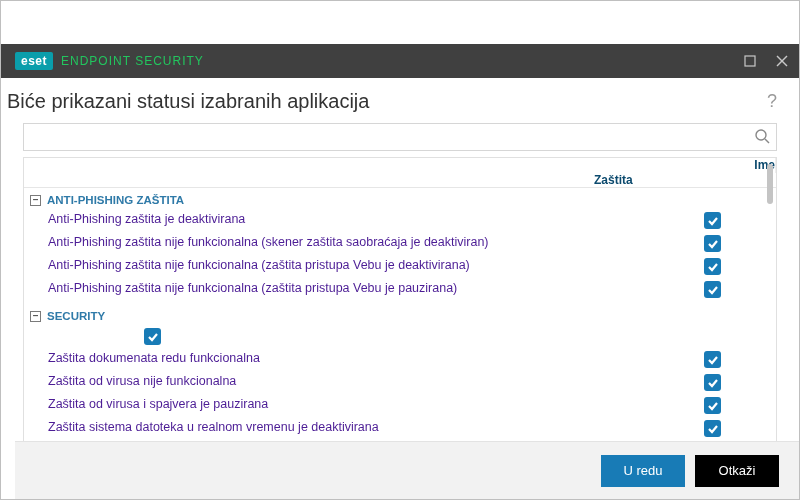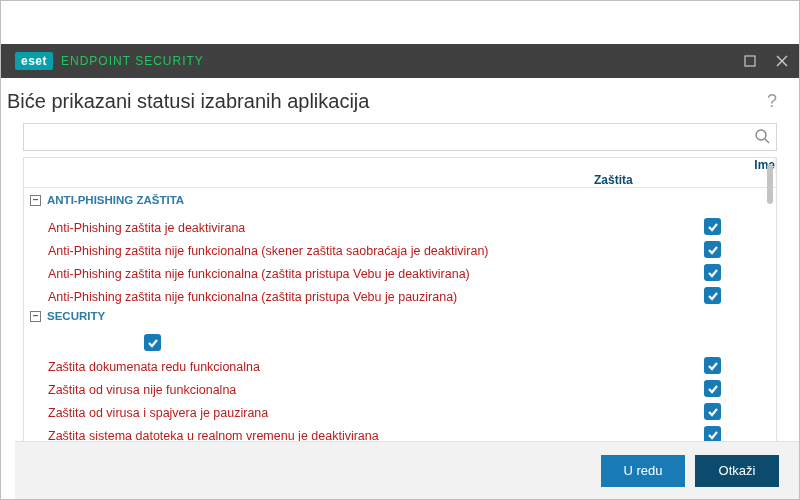--- a/index.html
+++ b/index.html
@@ -18,28 +18,28 @@
   .search-input { width: 100%; height: 100%; border: none; outline: none; padding: 0 30px 0 8px; font-size: 13px; }
   .search-icon { position: absolute; right: 6px; top: 4px; color: #888; }
   .table { border: 1px solid #e0e0e0; height: 338px; overflow: hidden; position: relative; }
   .thead { display: flex; height: 30px; align-items: flex-end; border-bottom: 1px solid #e6e6e6; font-size: 12px; font-weight: 600; color: #0c4a6e; flex-direction: column; }
   .col-name { flex: 1 1 auto; padding-left: 18px; border-right: 1px solid #eee; }
   .col-show { width: 192px; padding-left: 10px; }
   .tbody { height: 306px; overflow-y: hidden; position: relative; }
   .scrollbar-thumb { position: absolute; right: 3px; top: 6px; width: 6px; height: 40px; background: #c4c4c4; border-radius: 3px; }
   .group-row { display: flex; align-items: center; height: 24px; font-size: 11.5px; font-weight: 700; color: #2f7aa8; padding-left: 6px; }
   .collapse-box { width: 11px; height: 11px; border: 1px solid #7a7a7a; margin-right: 6px; display: flex; align-items: center; justify-content: center; font-size: 10px; line-height: 1; color: #555; cursor: pointer; }
-  .item-row { display: flex; align-items: flex-end; height: 23px; font-size: 12.5px; color: #b91c1c; }
+  .item-row { display: flex; align-items: flex-start; height: 23px; font-size: 12.5px; color: #4c1d95; }
   .item-label { flex: 1 1 auto; padding-left: 24px; white-space: nowrap; overflow: hidden; text-overflow: ellipsis; }
   .item-check { width: 192px; padding-left: 120px; }
   .chk { width: 17px; height: 17px; background: #187bb6; border-radius: 3px; display: flex; align-items: center; justify-content: center; cursor: pointer; }
   .footer { position: absolute; bottom: 0; left: 14px; right: 0; height: 58px; background: #f2f2f2; border-top: 1px solid #e3e3e3; display: flex; align-items: center; justify-content: flex-end; padding: 0 20px; gap: 10px; }
   .btn { min-width: 84px; height: 32px; border: none; color: #fff; font-size: 13px; cursor: pointer; padding: 0 16px; }
   .btn-primary { background: #187bb6; }
-  .btn-secondary { background: #0c4a6e; }
+  .btn-secondary { background: #000000; }
   .root { position: relative; width: 800px; height: 500px; border: 1px solid #bfbfbf; }
 </style>
 </head>
 <body>
 
 <div class="root">
   <div class="titlebar">
     <div class="brand">
       <span class="brand-badge">eset</span>
       <span class="brand-text">ENDPOINT SECURITY</span>

